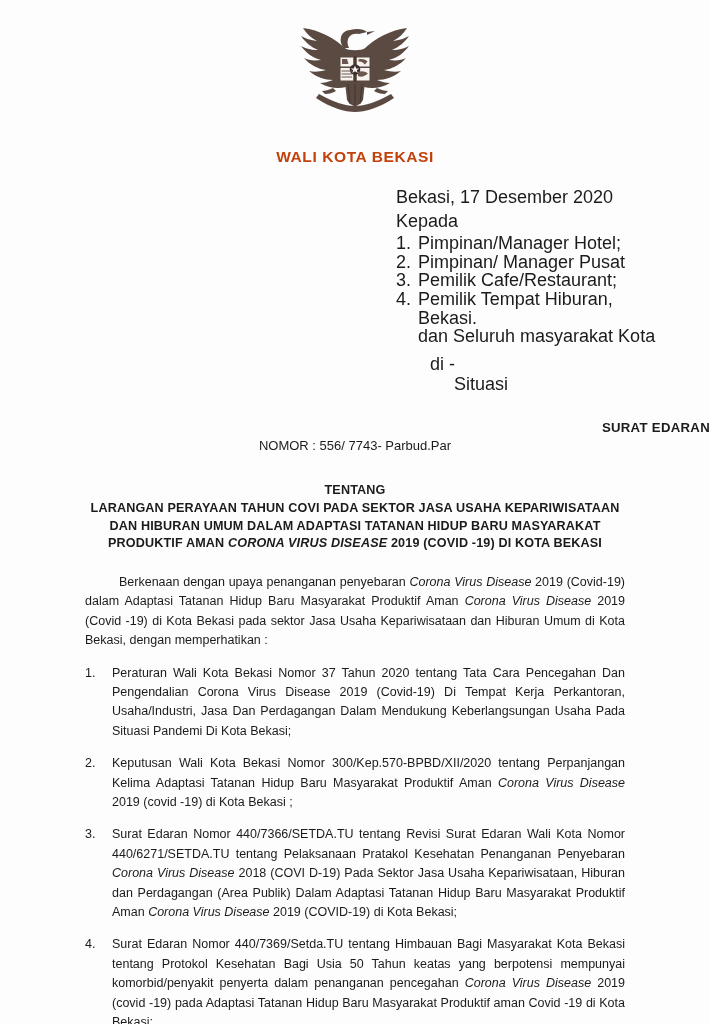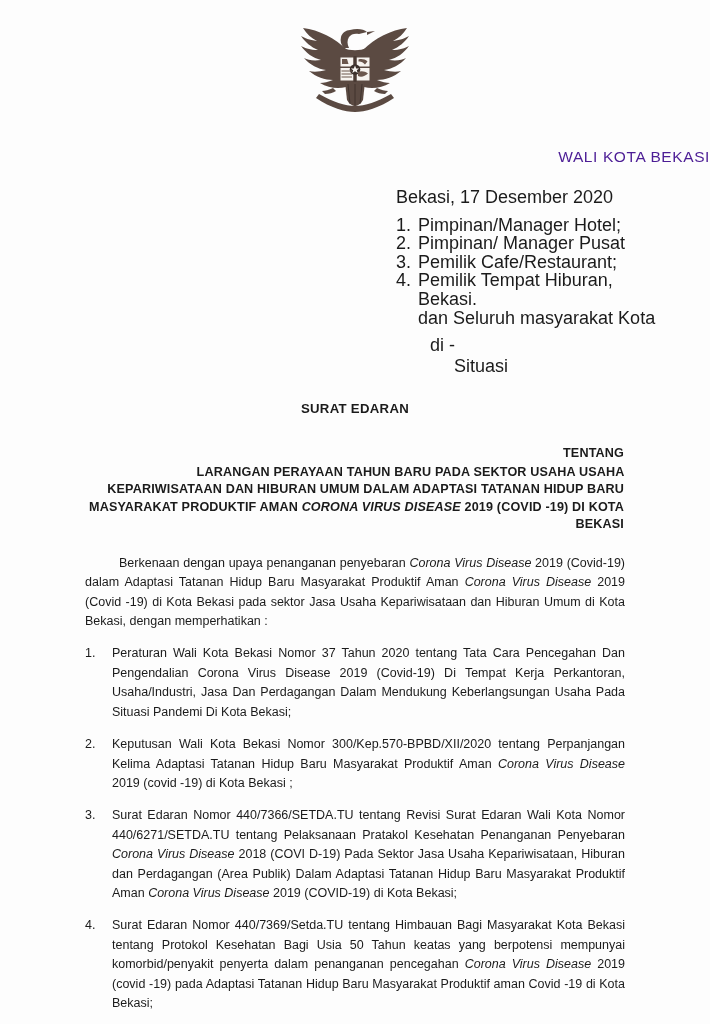--- a/index.html
+++ b/index.html
@@ -31,26 +31,26 @@
     box-sizing: border-box;
   }
   .emblem {
     width: 120px;
     height: 92px;
     display: block;
   }
 
   
   .letterhead {
-    text-align: right;
+    text-align: center;
     font-size: 15.5px;
-    font-weight: normal;
+    font-weight: bold;
     letter-spacing: 0.6px;
     margin-top: 40px;
-    color: #4c1d95;
+    color: #c2410c;
   }
 
   
   .address-block {
     margin-top: 22px;
     padding-left: 396px;
     font-size: 18px;
     line-height: 18.6px;
   }
   .addr-line {
@@ -88,34 +88,34 @@
     margin-top: 9px;
     padding-left: 34px;
   }
   .di-city {
     padding-left: 58px;
     margin-top: 2px;
   }
 
   
   .doc-title {
-    text-align: center;
+    text-align: right;
     margin-top: 26px;
     font-size: 13.2px;
     font-weight: bold;
     letter-spacing: 0.3px;
   }
   .doc-number {
     text-align: center;
     margin-top: 3px;
     font-size: 13px;
     font-weight: normal;
   }
   .tentang-block {
-    text-align: right;
+    text-align: center;
     margin-top: 29px;
     font-size: 12.6px;
     font-weight: bold;
     line-height: 17.5px;
     padding: 0 86px;
     letter-spacing: 0.15px;
   }
   .tentang-word {
     display: block;
     margin-bottom: 1px;
@@ -208,20 +208,21 @@
         <path d="M63 50 C66 48.5 70 49 73 51.5 C70 54.5 66 55.5 63 54 Z" fill="#6b574d"></path>
       </g>
     </svg>
   </div>
 
   <div class="letterhead">WALI KOTA BEKASI</div>
 
   <div class="address-block">
     <div class="addr-line">Bekasi, 17 Desember 2020</div>
     <div class="addr-gap"></div>
+    <div class="addr-line">Kepada</div>
 
     <div class="recipients">
       <div class="recipient-list">
 
         <div class="recipient-row">
           <div class="recipient-num">1.</div>
           <div class="recipient-text">
             <span>Pimpinan/Manager Hotel;</span>
           </div>
         </div>
@@ -250,25 +251,26 @@
         </div>
 
       </div>
     </div>
 
     <div class="di-row">di -</div>
     <div class="di-city">Situasi</div>
   </div>
 
   <div class="doc-title">SURAT EDARAN</div>
+  <div class="doc-number">NOMOR : 556/ 7743- Parbud.Par</div>
 
   <div class="tentang-block">
     <span class="tentang-word">TENTANG</span>
     <span class="tentang-body">
-      <span>LARANGAN PERAYAAN TAHUN BARU PADA SEKTOR USAHA USAHA</span>
+      <span>LARANGAN PERAYAAN TAHUN COVI PADA SEKTOR JASA USAHA</span>
       <span>KEPARIWISATAAN DAN HIBURAN UMUM DALAM ADAPTASI TATANAN HIDUP</span>
       <span>BARU MASYARAKAT PRODUKTIF AMAN </span><i>CORONA VIRUS DISEASE</i><span> 2019</span>
       <span>(COVID -19) DI KOTA BEKASI</span>
     </span>
   </div>
 
   <div class="body-block">
 
     <p class="para"><span>Berkenaan dengan upaya penanganan penyebaran </span><i>Corona Virus Disease</i><span> 2019 (Covid-19) dalam Adaptasi Tatanan Hidup Baru Masyarakat Produktif Aman </span><i>Corona Virus Disease</i><span> 2019 (Covid -19) di Kota Bekasi pada sektor Jasa Usaha Kepariwisataan dan Hiburan Umum di Kota Bekasi, dengan memperhatikan :</span></p>
 

